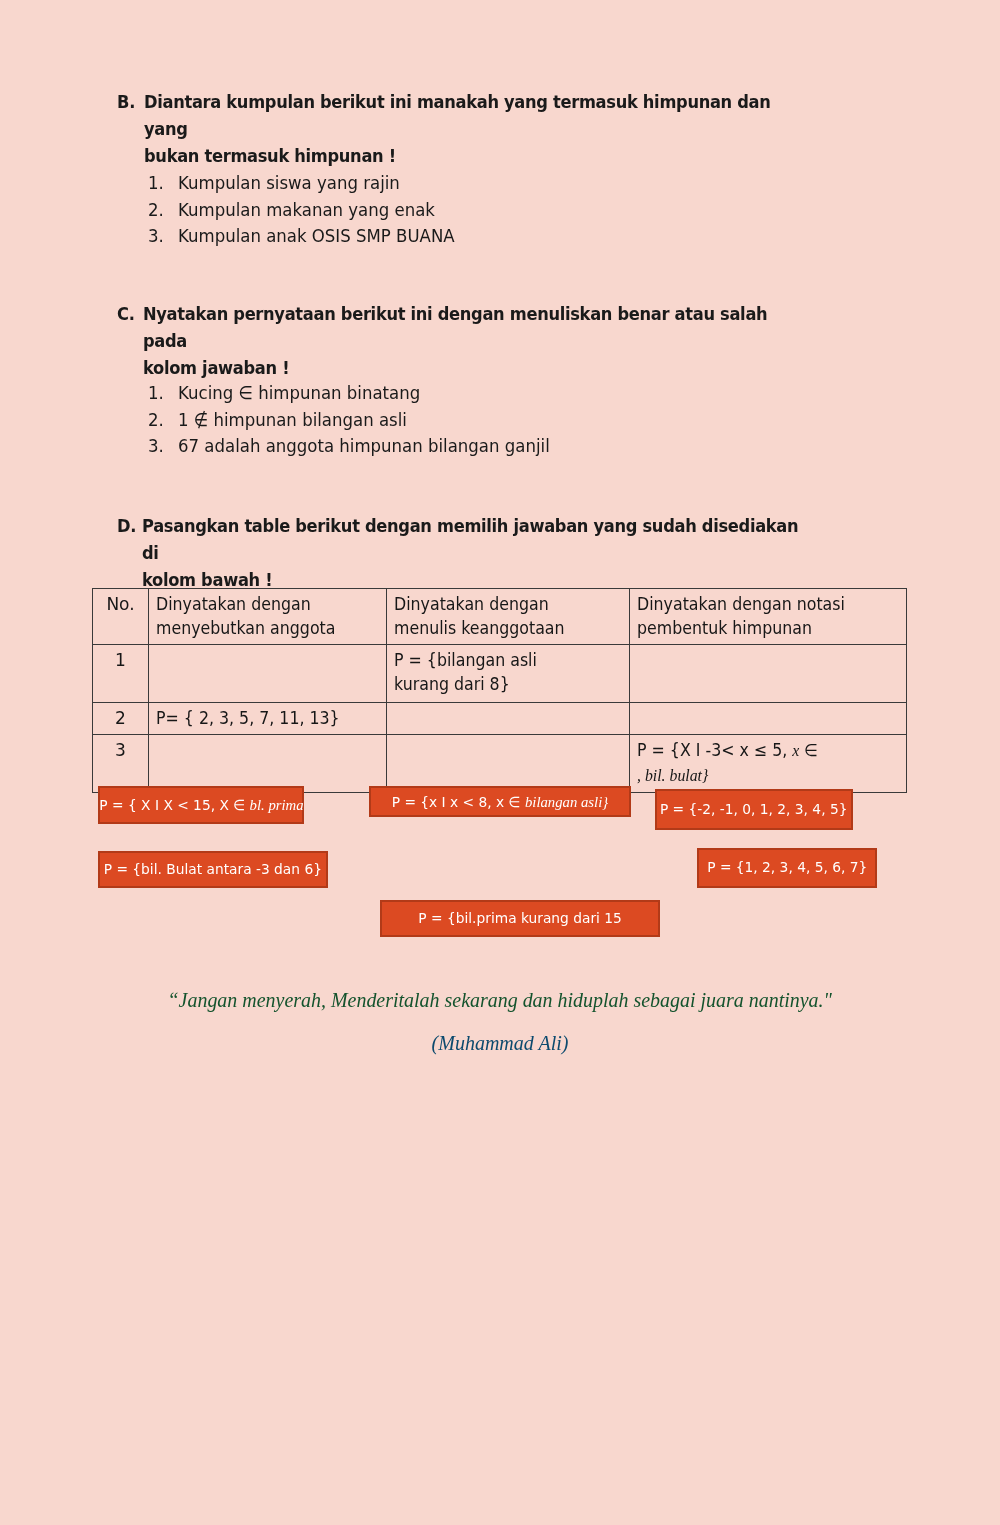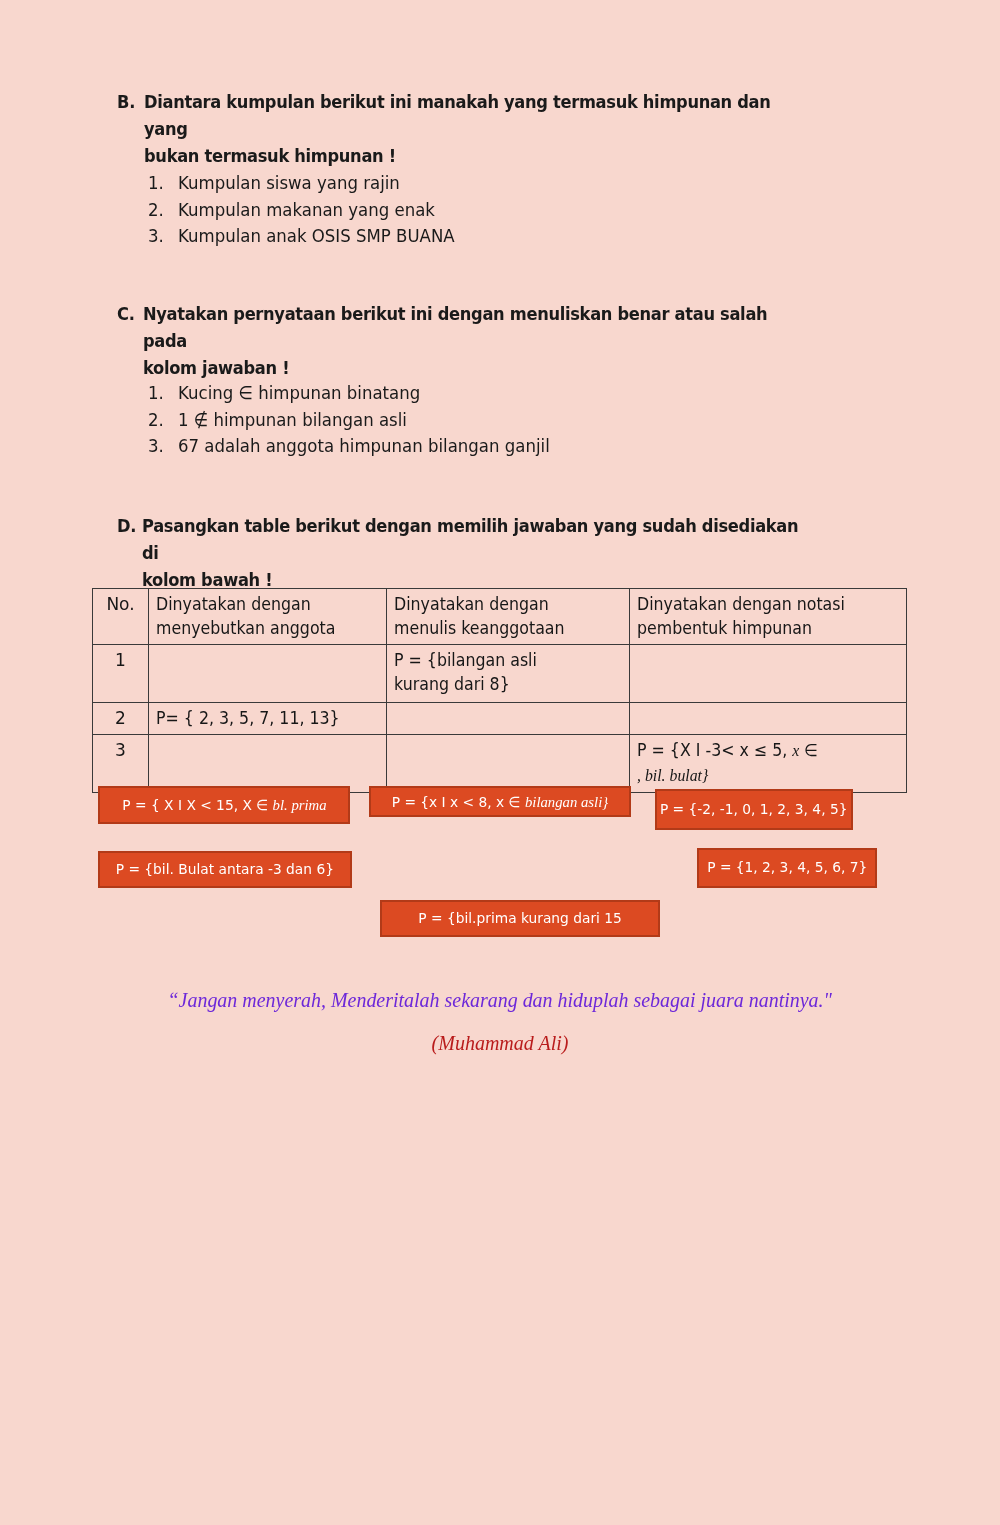--- a/index.html
+++ b/index.html
@@ -133,34 +133,34 @@
   }
 
   
   .quote {
     position: absolute;
     width: 100%;
     text-align: center;
     font-family: "Liberation Serif", serif;
     font-style: italic;
     font-size: 21px;
-    color: #6d28d9;
+    color: #14532d;
   }
   .quote .inner {
     display: inline-block;
     transform: scaleX(0.95);
   }
   .quote-author {
     position: absolute;
     width: 100%;
     text-align: center;
     font-family: "Liberation Serif", serif;
     font-style: italic;
     font-size: 20px;
-    color: #b91c1c;
+    color: #0c4a6e;
   }
 </style>
 </head>
 <body>
 
 <div class="page">
 
   <div class="section" style="left:117px; top:88px; width:770px;">
     <div class="sec-letter">B.</div>
     <div class="sec-text" style="margin-left:6px;">
@@ -287,33 +287,33 @@
             <span>P = {X I -3&lt; x ≤ 5, </span><span class="ital">x</span><span> ∈</span>
           </div>
           <div class="cellinner">
             <span class="ital">, bil. bulat}</span>
           </div>
         </td>
       </tr>
     </tbody>
   </table>
 
-  <div class="chip" style="left:98px; top:786px; width:252px; height:38px;">
+  <div class="chip" style="left:98px; top:786px; width:206px; height:38px;">
     <span class="lbl"><span>P = { X I X &lt; 15, X ∈ </span><span class="ital">bl. prima</span></span>
   </div>
 
   <div class="chip" style="left:369px; top:786px; width:262px; height:31px;">
     <span class="lbl"><span>P = {x I x &lt; 8, x ∈ </span><span class="ital">bilangan asli}</span></span>
   </div>
 
   <div class="chip" style="left:655px; top:789px; width:198px; height:41px;">
     <span class="lbl">P = {-2, -1, 0, 1, 2, 3, 4, 5}</span>
   </div>
 
-  <div class="chip" style="left:98px; top:851px; width:254px; height:37px;">
+  <div class="chip" style="left:98px; top:851px; width:230px; height:37px;">
     <span class="lbl">P = {bil. Bulat antara -3 dan 6}</span>
   </div>
 
   <div class="chip" style="left:380px; top:900px; width:280px; height:37px;">
     <span class="lbl">P = {bil.prima kurang dari 15</span>
   </div>
 
   <div class="chip" style="left:697px; top:848px; width:180px; height:40px;text-align:center;">
     <span class="lbl">P = {1, 2, 3, 4, 5, 6, 7}</span>
   </div>

